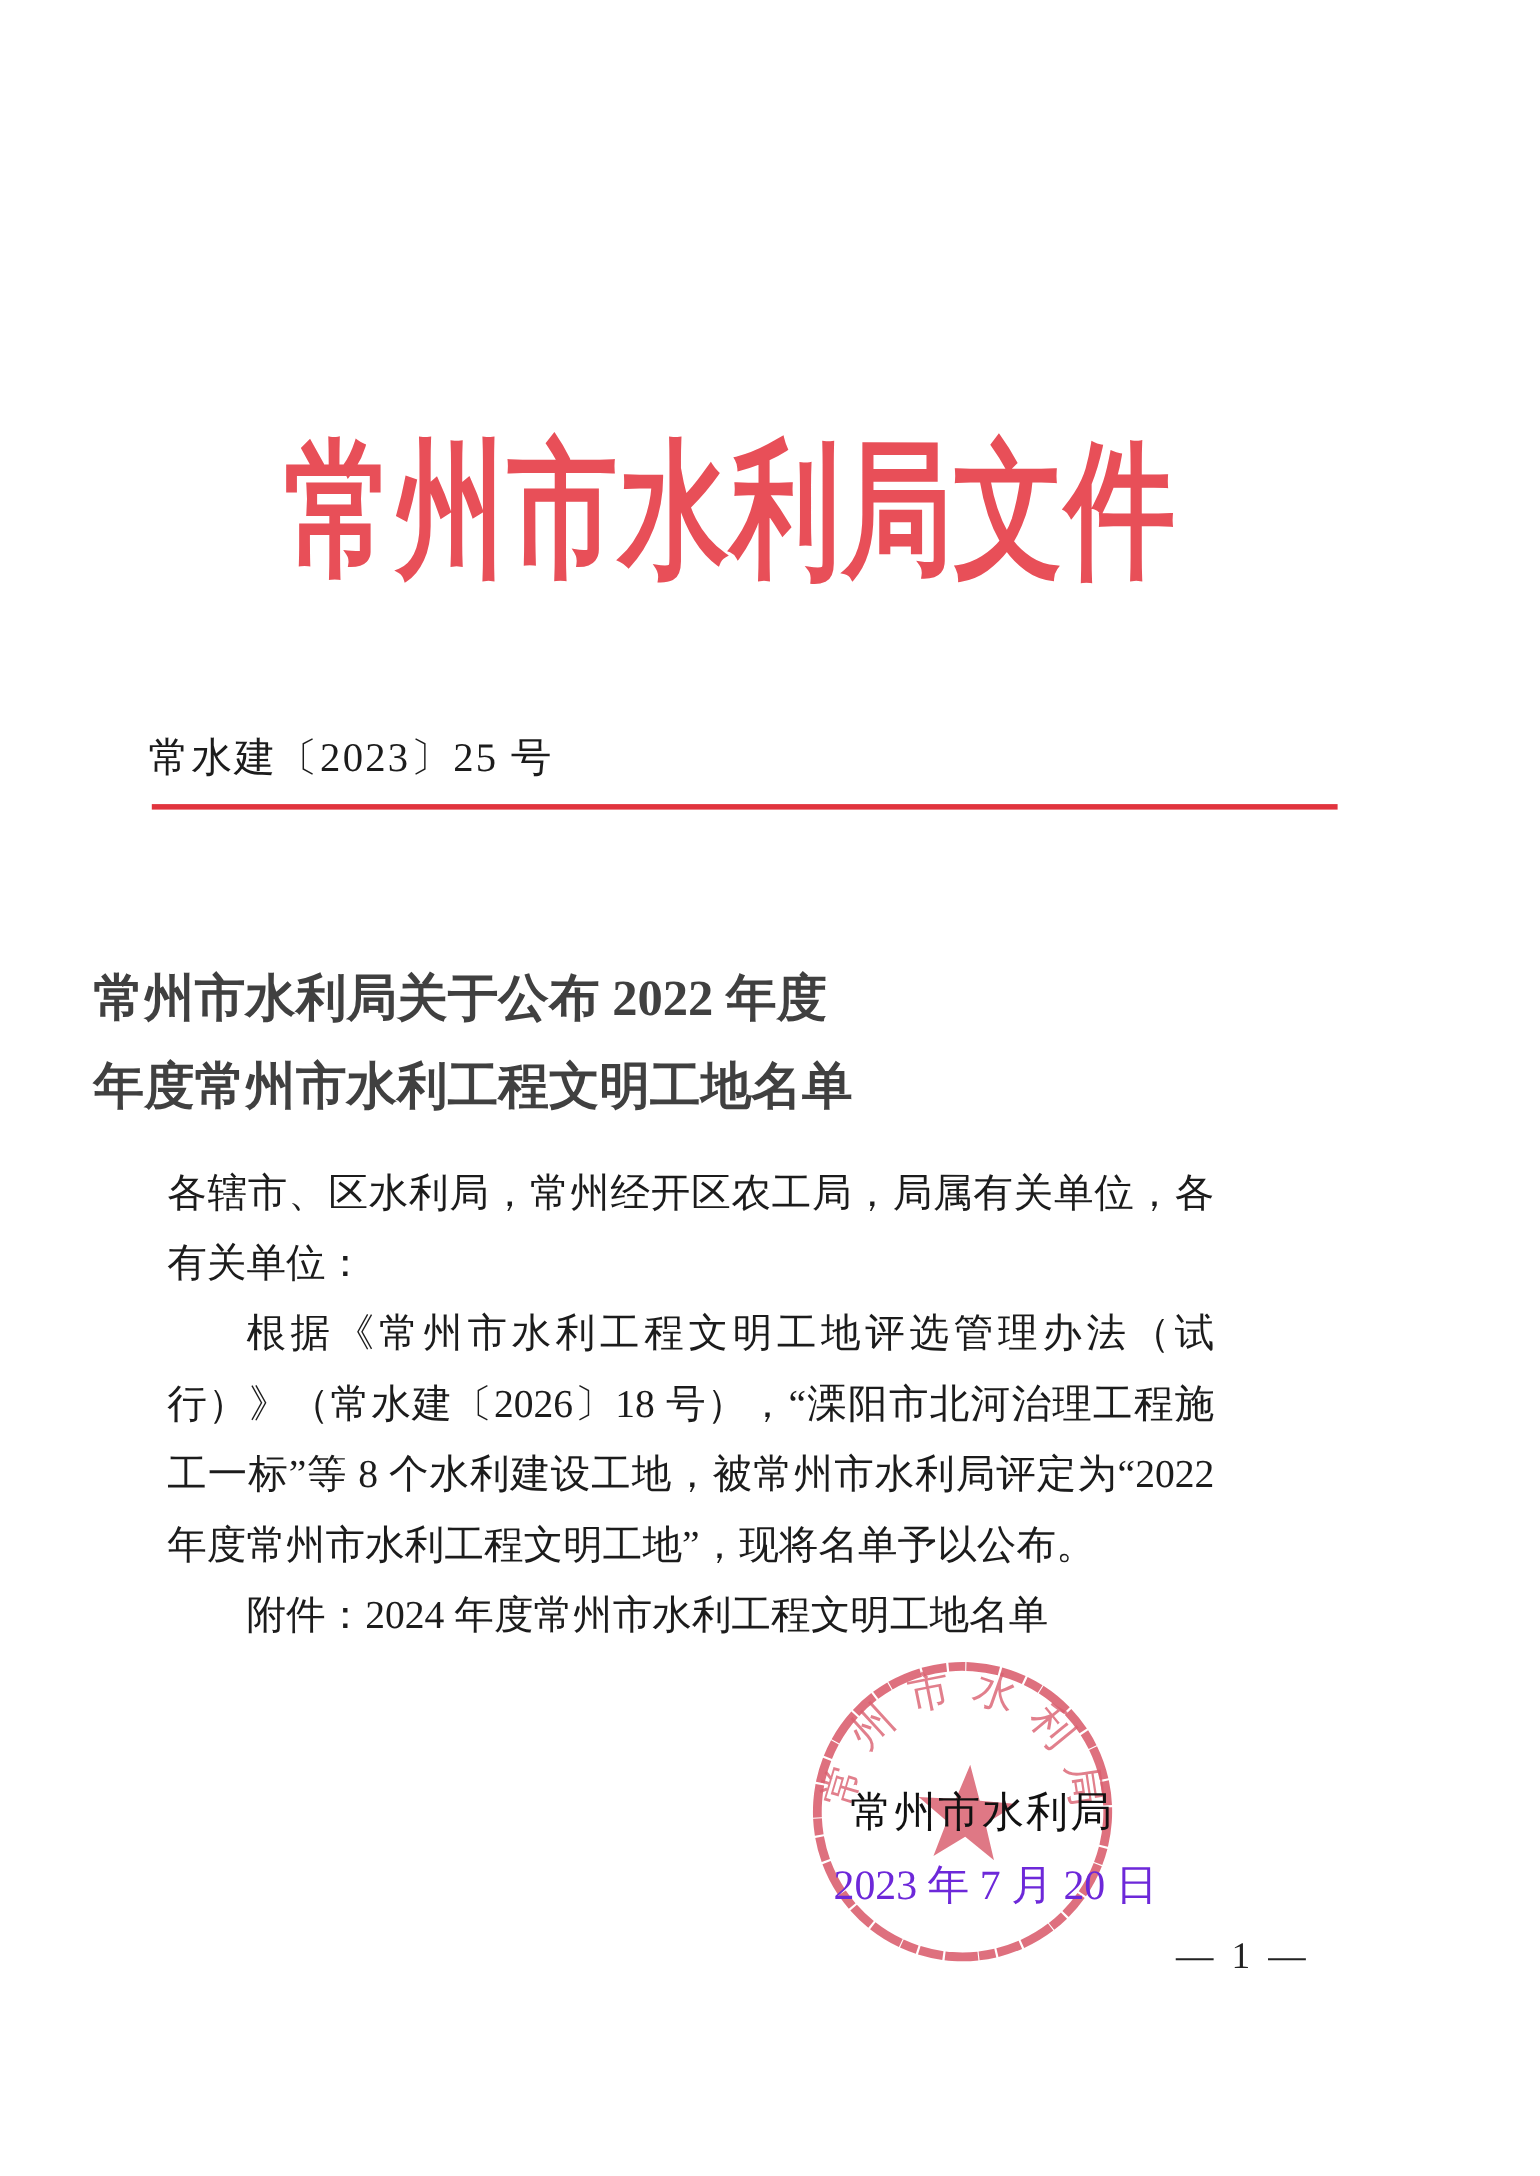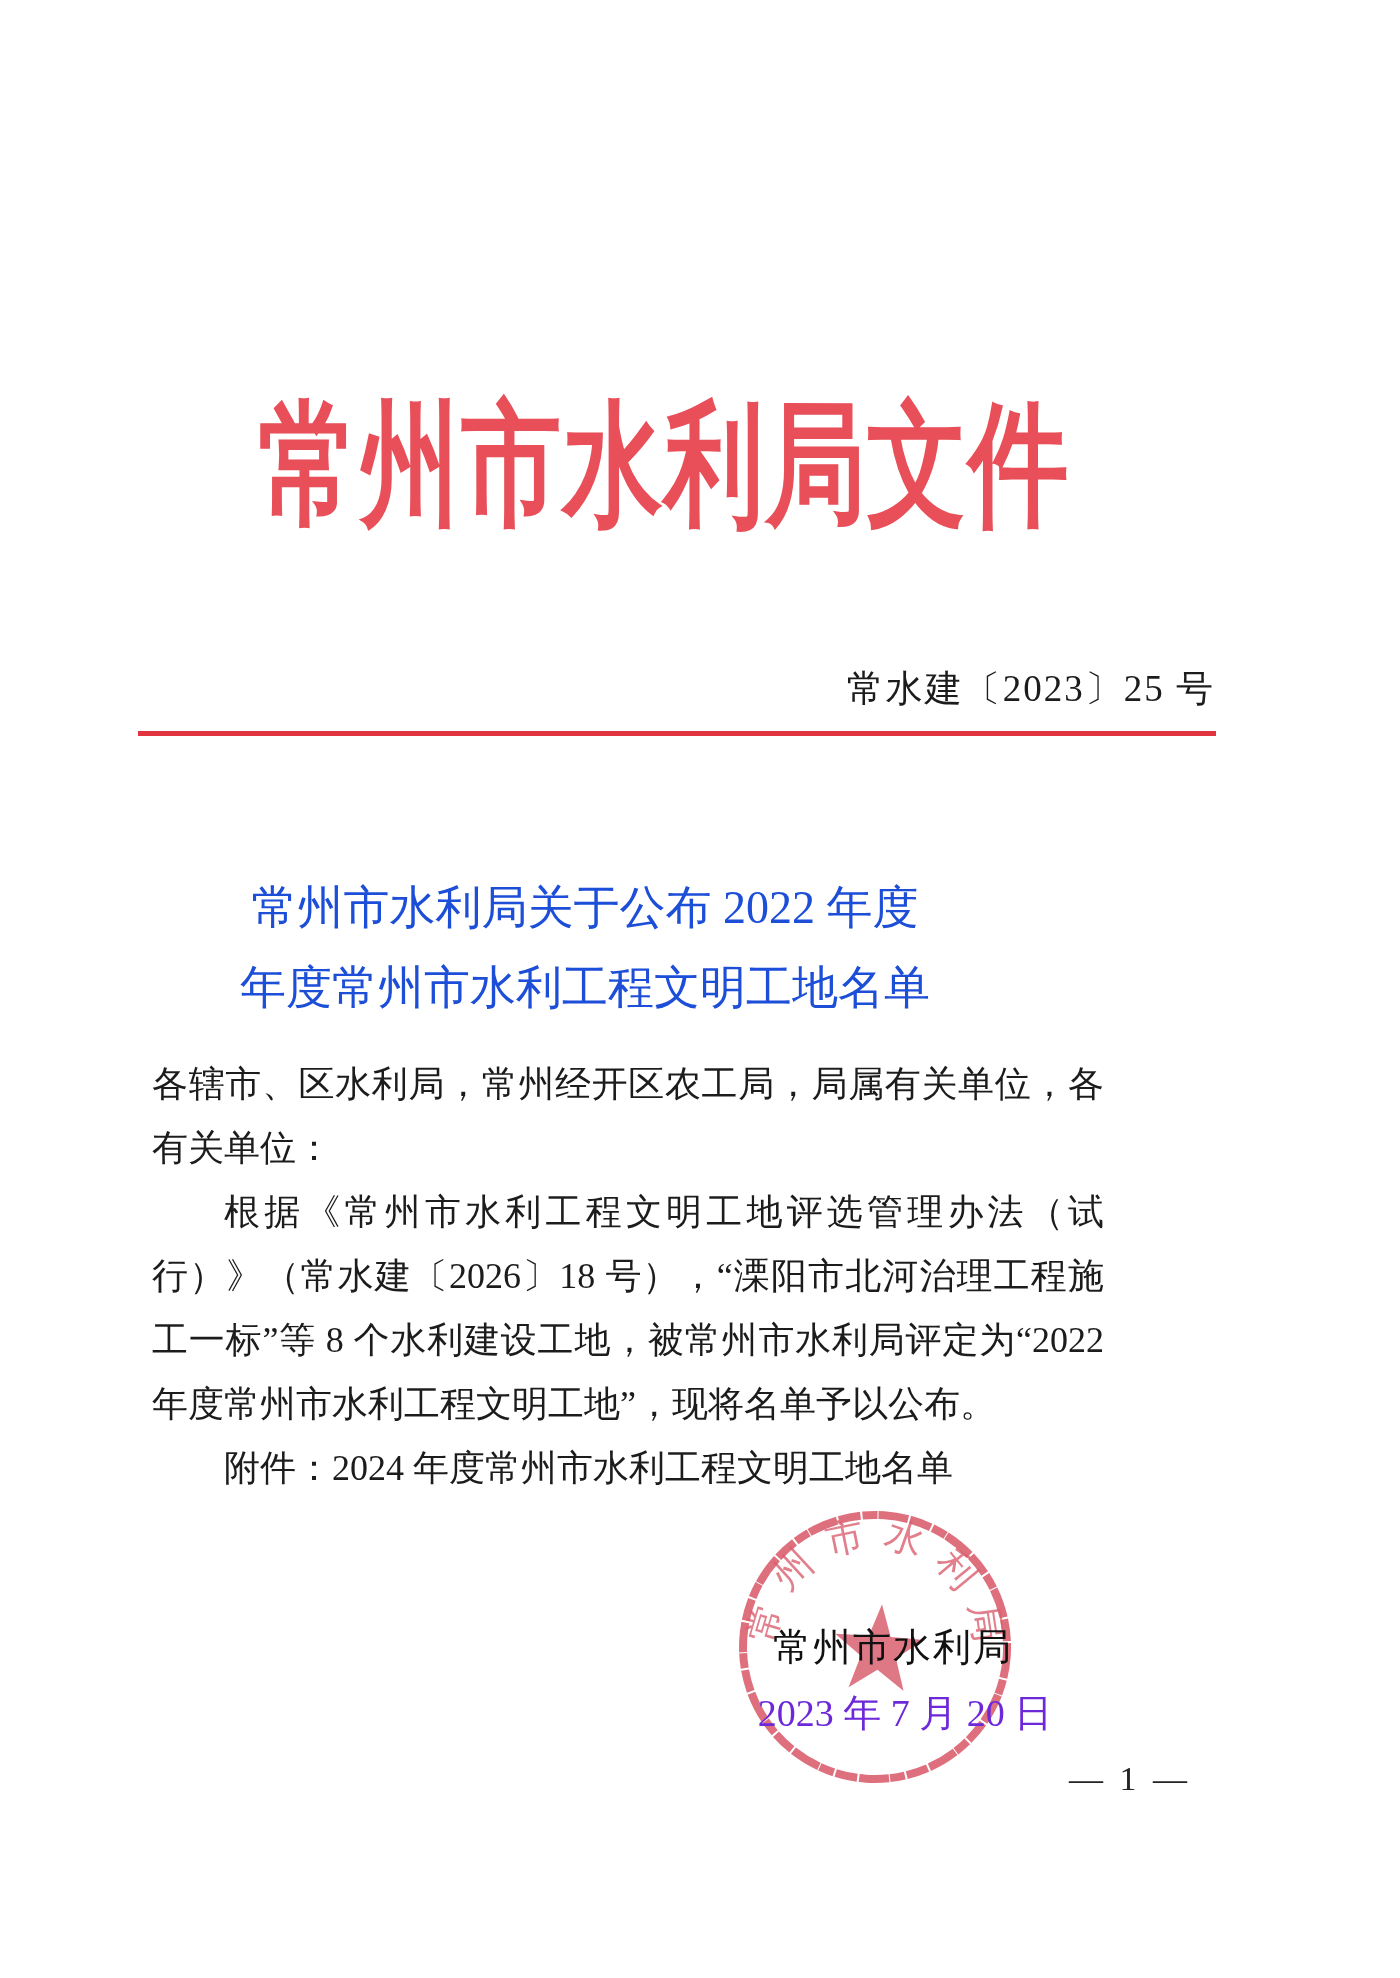--- a/index.html
+++ b/index.html
@@ -31,45 +31,45 @@
     transform: scaleX(0.74);
     transform-origin: 50% 50%;
     line-height: 1.1;
   }
   
   .doc-number {
     position: absolute;
     top: 664px;
     left: 135px;
     width: 1080px;
-    text-align: right;
+    text-align: left;
     font-size: 37px;
     color: #1c1c1c;
     letter-spacing: 2px;
   }
   
   .red-rule {
     position: absolute;
     top: 731px;
     left: 138px;
     width: 1078px;
     height: 5px;
     background: #e1343e;
   }
   
   .doc-title {
     position: absolute;
     top: 868px;
     left: 85px;
     width: 1000px;
-    text-align: center;
+    text-align: left;
     font-size: 46px;
-    font-weight: normal;
+    font-weight: bold;
     line-height: 80px;
-    color: #1d4ed8;
+    color: #404040;
   }
   
   .body-block {
     position: absolute;
     top: 1052px;
     left: 152px;
     width: 952px;
     font-size: 36px;
     line-height: 64px;
     text-align: justify;

